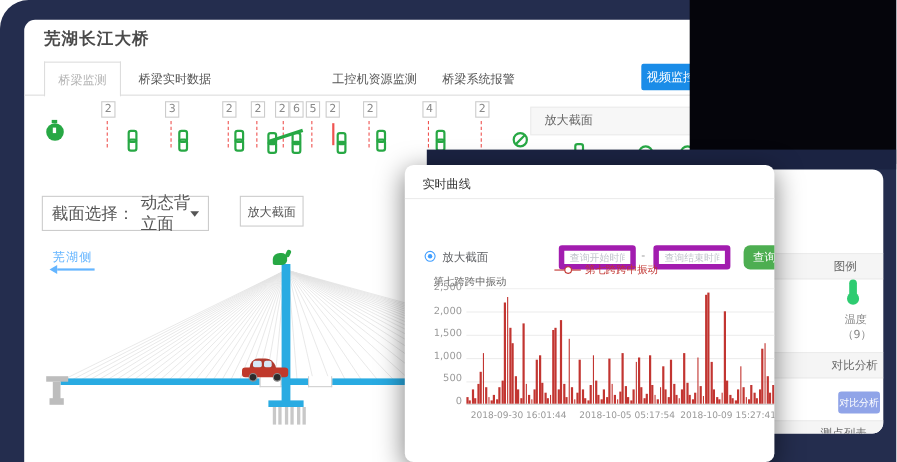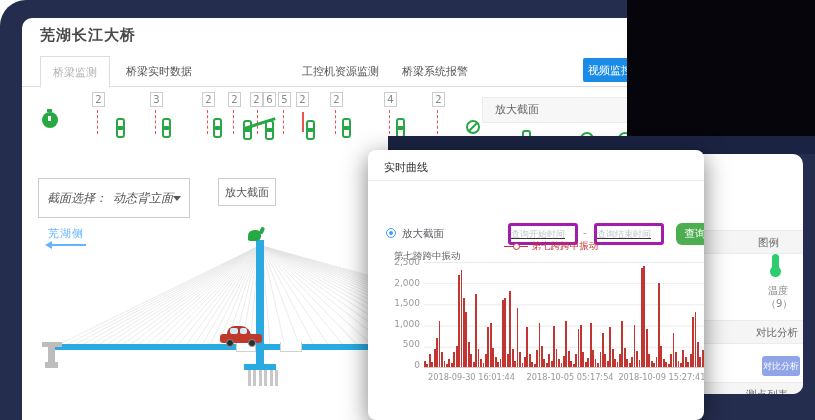--- a/index.html
+++ b/index.html
@@ -30,21 +30,21 @@
   .ban::before { content:""; position:absolute; left:4px; top:-1px; width:2px; height:12px; background:#27a844; transform:rotate(45deg); }
   .bench { position:absolute; width:32px; height:3px; background:#27a844; transform:rotate(-18deg); }
 
   
   .legend-panel { position:absolute; left:460px; top:79px; width:148px; height:26px; background:#f7f7f7; border:1px solid #ececec; font-size:11px; color:#666; line-height:24px; padding-left:12px; }
   .legend-icons { position:absolute; left:460px; top:110px; width:148px; height:22px; }
   .gcircle { position:absolute; width:14px; height:14px; border:2px solid #27a844; border-radius:50%; }
 
   
   .section-row { position:absolute; left:16px; top:160px; height:28px; }
-  .select-box { position:absolute; left:0; top:0; width:152px; height:40px; border:1px solid #ccc; display:flex; align-items:center; font-size:12px; color:#555;font-style:italic; }
+  .select-box { position:absolute; left:0; top:0; width:152px; height:32px; border:1px solid #ccc; display:flex; align-items:center; font-size:15px; color:#555; }
   .select-box .lbl { padding:0 6px 0 8px; }
   .select-box .val { flex:1; color:#555; }
   .select-box .caret { width:0; height:0; border-left:4px solid transparent; border-right:4px solid transparent; border-top:5px solid #555; margin-right:8px; }
   .zoom-btn { position:absolute; left:180px; top:0; width:58px; height:28px; border:1px solid #ccc; background:#fff; font-size:11px; color:#555; cursor:pointer; }
 
   
   .side-label { position:absolute; left:26px; top:208px; font-size:11px; color:#64b5ff; letter-spacing:1px; }
   .arrowline { position:absolute; left:30px; top:226px; width:34px; height:2px; background:#64b5ff; }
   .arrowline::before { content:""; position:absolute; left:-7px; top:-3px; width:0; height:0; border-top:4px solid transparent; border-bottom:4px solid transparent; border-right:7px solid #64b5ff; }
   #cables { position:absolute; left:0; top:210px; width:608px; height:150px; }
@@ -86,21 +86,21 @@
   .m-title { position:absolute; left:16px; top:10px; font-size:11px; color:#333; }
   .m-close { position:absolute; right:14px; top:8px; font-size:14px; color:#999; cursor:pointer; line-height:1; }
   .m-tabs { position:absolute; left:16px; top:42px; display:inline-flex; }
   .m-tab { height:23px; line-height:21px; padding:0 9px; font-size:10.5px; border:1px solid #dcdfe6; color:#606266; background:#fff; cursor:pointer; }
   .m-tab:first-child { border-radius:3px 0 0 3px; }
   .m-tab.active { background:#409eff; border-color:#409eff; color:#fff; border-radius:0 3px 3px 0; }
   .q-row { position:absolute; left:0; top:72px; width:366px; height:26px; }
   .radio { position:absolute; left:18px; top:6px; width:10px; height:10px; border:1px solid #409eff; border-radius:50%; }
   .radio::after { content:""; position:absolute; left:2px; top:2px; width:4px; height:4px; background:#409eff; border-radius:50%; }
   .radio-label { position:absolute; left:34px; top:5px; font-size:10.5px; color:#606266; }
-  .q-input { position:absolute; top:1px; width:70px; height:22px; border:3px solid #a21caf; border-radius:3px; font-size:9px; padding:0 0; color:#333;text-decoration:underline; }
+  .q-input { position:absolute; top:1px; width:70px; height:22px; border:5px solid #a21caf; border-radius:3px; font-size:9px; padding:0 5px; color:#333; }
   .q-input::placeholder { color:#c0c4cc; }
   .q-sep { position:absolute; left:215px; top:5px; font-size:10px; color:#999; }
   .q-btn { position:absolute; left:308px; top:1px; width:38px; height:22px; background:#4dae51; color:#fff; font-size:10.5px; border:none; border-radius:6px; cursor:pointer; }
   .c-legend { position:absolute; left:0; top:88px; width:366px; text-align:center; font-size:9.5px; color:#c23531; }
   .c-legend .inner { display:inline-flex; align-items:center; gap:4px; }
   .lmark { position:relative; width:24px; height:1px; background:#c23531; }
   .lmark::after { content:""; position:absolute; left:9px; top:-3px; width:5px; height:5px; border:1px solid #c23531; background:#fff; border-radius:50%; }
   .c-title { position:absolute; left:26px; top:100px; font-size:9.5px; color:#666; }
   .ylabels { position:absolute; left:14px; top:107px; width:38px; height:113px; display:flex; flex-direction:column; justify-content:space-between; align-items:flex-end; font-size:9px; color:#999; }
   .plot { position:absolute; left:56px; top:112px; width:292px; height:106px; border-bottom:1px solid #ccc;

